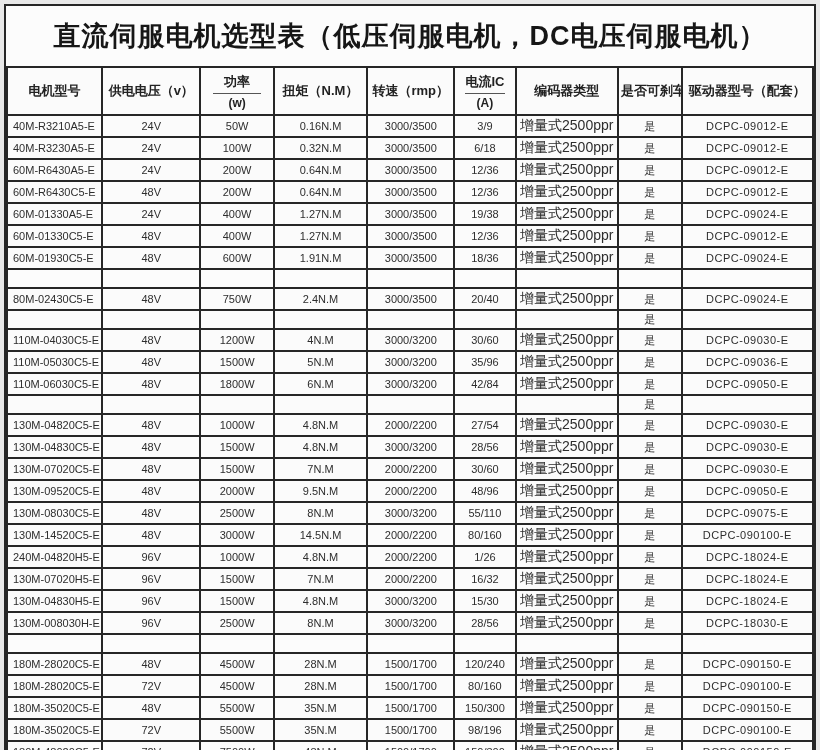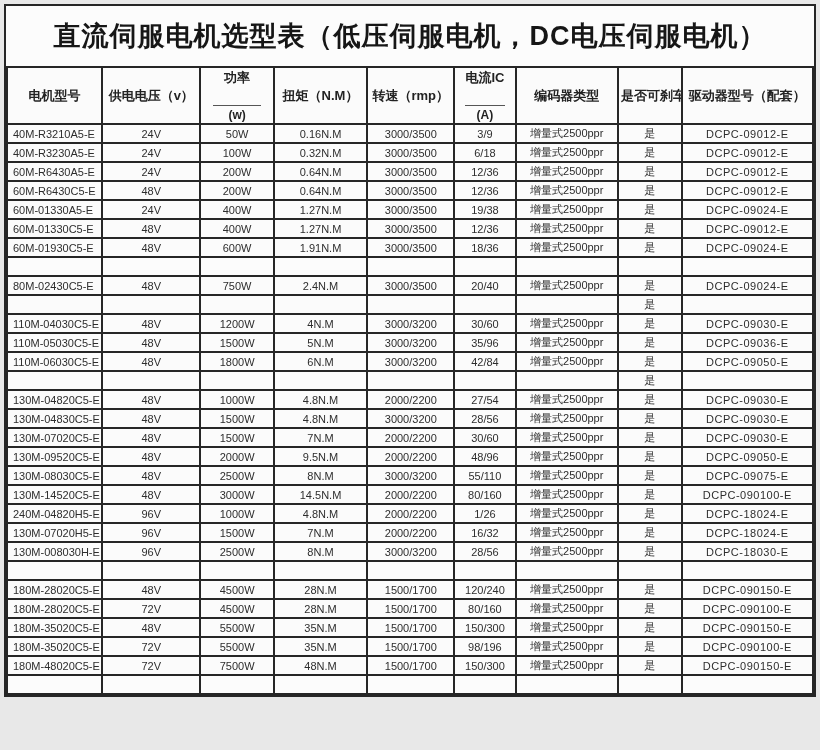--- a/index.html
+++ b/index.html
@@ -52,33 +52,33 @@
     height: 44px;
     font-size: 13px;
     font-weight: bold;
     color: #222;
   }
   thead th .line1 { display: block; }
   thead th.split .line1 {
     border-bottom: 1px solid #555;
     width: 72%;
     margin: 0 auto 2px auto;
-    padding-bottom: 18px;
+    padding-bottom: 2px;
   }
   thead th .line2 {
     display: block;
     font-size: 12px;
     font-weight: bold;
   }
   td.col0 {
     text-align: left;
     padding-left: 5px;
     letter-spacing: 0;
   }
-  td.col6 { font-size: 11px; }
+  td.col6 { font-size: 14px; }
   td.col8 { letter-spacing: 0.5px; margin-left: 20px; }
   tr.separator-row td { background: #fcfcfc; }
 </style>
 </head>
 <body>
 
 <div class="sheet">
   <div class="title">直流伺服电机选型表（低压伺服电机，DC电压伺服电机）</div>
   <table>
     <colgroup>
@@ -362,20 +362,31 @@
           <td class="col1">96V</td>
           <td class="col2">1500W</td>
           <td class="col3">7N.M</td>
           <td class="col4">2000/2200</td>
           <td class="col5">16/32</td>
           <td class="col6">增量式2500ppr</td>
           <td class="col7">是</td>
           <td class="col8">DCPC-18024-E</td>
         </tr>
         <tr>
+          <td class="col0">130M-04830H5-E</td>
+          <td class="col1">96V</td>
+          <td class="col2">1500W</td>
+          <td class="col3">4.8N.M</td>
+          <td class="col4">3000/3200</td>
+          <td class="col5">15/30</td>
+          <td class="col6">增量式2500ppr</td>
+          <td class="col7">是</td>
+          <td class="col8">DCPC-18024-E</td>
+        </tr>
+        <tr>
           <td class="col0">130M-008030H-E</td>
           <td class="col1">96V</td>
           <td class="col2">2500W</td>
           <td class="col3">8N.M</td>
           <td class="col4">3000/3200</td>
           <td class="col5">28/56</td>
           <td class="col6">增量式2500ppr</td>
           <td class="col7">是</td>
           <td class="col8">DCPC-18030-E</td>
         </tr>

